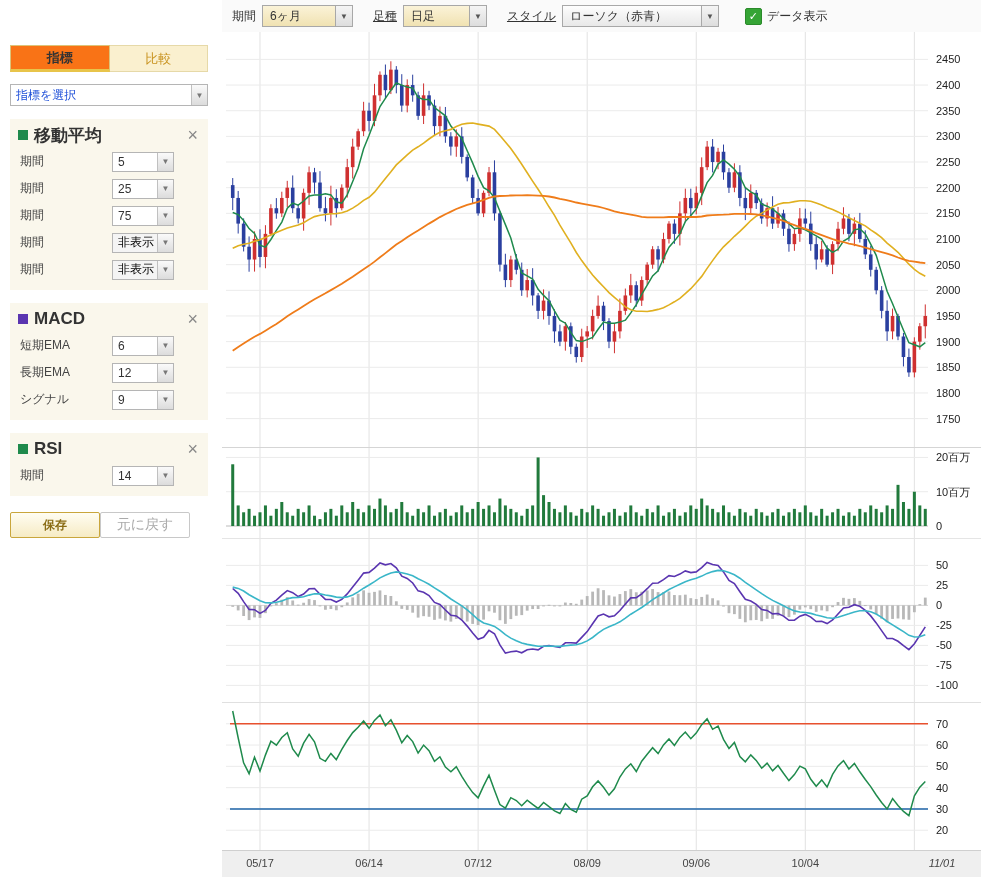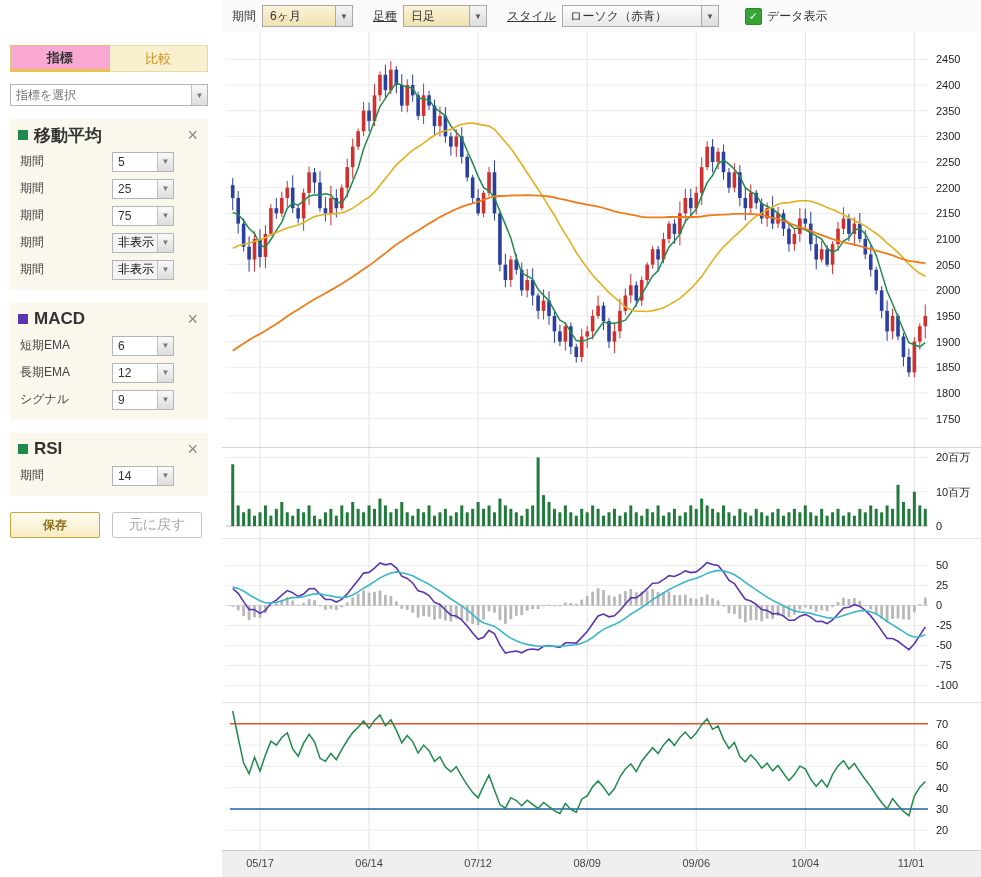--- a/index.html
+++ b/index.html
@@ -3,39 +3,39 @@
 <meta charset="utf-8">
 <style>
   html,body{margin:0;padding:0;background:#fff;}
   .app{position:relative;width:981px;height:877px;background:#fff;overflow:hidden;
        font-family:"Liberation Sans",sans-serif;color:#333;}
   
   .sidebar{position:absolute;left:0;top:0;width:222px;height:877px;box-sizing:border-box;
            padding:45px 14px 0 10px;background:#fff;}
   .tabs{display:flex;height:27px;}
   .tab{flex:1;display:flex;align-items:center;justify-content:center;font-size:13px;cursor:pointer;box-sizing:border-box;}
-  .tab.active{background:#f9a8d4;border:1px solid #dcc47a;border-bottom:3px solid #e8c44a;font-weight:bold;color:#333;text-align:right;}
+  .tab.active{background:#f97316;border:1px solid #dcc47a;border-bottom:3px solid #e8c44a;font-weight:bold;color:#333;text-align:right;}
   .tab:not(.active){background:#faf0cf;border:1px solid #e6d9a8;border-left:none;color:#c8921e;}
   .sel{display:flex;border:1px solid #b5b5b5;background:#fff;height:20px;align-items:stretch;font-size:12px;box-sizing:border-box;}
   .sel .v{flex:1;display:flex;align-items:center;padding:0 5px;white-space:nowrap;overflow:hidden;}
   .sel .arr{width:15px;display:flex;align-items:center;justify-content:center;font-size:8px;color:#777;
             border-left:1px solid #c0c0c0;background:linear-gradient(#fafafa,#dcdcdc);}
   .sel.big{width:100%;height:22px;margin-top:12px;}
-  .ph{color:#737373;}
+  .ph{color:#1d4ed8;}
   .sel.dim{background:#f4f4f4;}
   .sel.dim .v{color:#000000;}
   .iblock{background:#faf7ec;margin-top:13px;padding:3px 8px 7px 8px;}
   .ihead{display:flex;align-items:center;height:26px;}
   .sq{width:10px;height:10px;margin-right:6px;flex:none;}
   .iname{font-weight:bold;font-size:17px;color:#333;flex:1;}
   .close{color:#888;font-size:18px;line-height:1;cursor:pointer;padding:0 2px;}
   .irow{display:flex;align-items:center;height:27px;padding-left:2px;}
   .ilabel{width:92px;color:#444;font-size:12px;flex:none;}
   .irow .sel{width:62px;}
-  .btn-row{display:flex;gap:12px;margin-top:16px;}
+  .btn-row{display:flex;margin-top:16px;}
   .save{width:90px;height:26px;background:linear-gradient(#fffdf2,#f6ebc4);border:1px solid #c9a63c;
         color:#8a6c14;font-weight:bold;font-size:12px;border-radius:2px;cursor:pointer;}
   .reset{width:90px;height:26px;background:#fff;border:1px solid #c8c8c8;color:#aaa;font-size:14px;border-radius:2px;cursor:pointer;}
   
   .chart-area{position:absolute;left:222px;top:0;width:759px;height:877px;background:#fff;}
   .toolbar{position:absolute;left:0;top:0;width:759px;height:32px;display:flex;align-items:center;
            background:#fafafa;font-size:12px;box-sizing:border-box;padding-left:10px;}
   .tl{color:#333;margin-right:6px;}
   .sp{margin-left:20px;text-decoration:underline;}
   .dd{display:inline-flex;align-items:stretch;border:1px solid #a8a8a8;height:20px;font-size:12px;background:linear-gradient(#fdfdfd,#e8e8e8);cursor:pointer;gap:27px;}
@@ -808,17 +808,17 @@
           <polyline points="10.7,8.0 16.2,35.0 21.6,59.8 27.1,70.7 32.5,54.1 38.0,68.1 43.4,52.1 48.9,38.2 54.4,42.2 59.8,34.5 65.3,29.8 70.7,46.0 76.2,53.3 81.6,40.1 87.1,31.4 92.5,38.8 98.0,55.3 103.4,58.3 108.9,50.4 114.3,56.7 119.8,46.4 125.2,37.5 130.7,29.6 136.1,24.3 141.6,18.0 147.1,25.3 152.5,17.4 158.0,11.9 163.4,22.7 168.9,16.8 174.3,27.1 179.8,39.7 185.2,32.5 190.7,38.6 196.1,50.1 201.6,42.1 207.0,47.7 212.5,58.4 217.9,53.8 223.4,64.0 228.9,68.8 234.3,63.6 239.8,73.3 245.2,81.9 250.7,89.6 256.1,94.9 261.6,82.9 267.0,72.2 272.5,87.3 277.9,101.6 283.4,105.2 288.8,94.7 294.3,97.5 299.7,102.8 305.2,97.2 310.6,101.4 316.1,105.4 321.6,99.4 327.0,103.7 332.5,107.8 337.9,110.5 343.4,100.6 348.8,106.4 354.3,109.2 359.7,96.2 365.2,93.0 370.6,83.8 376.1,77.9 381.5,84.3 387.0,92.1 392.4,85.8 397.9,74.0 403.4,65.9 408.8,60.8 414.3,68.5 419.7,58.2 425.2,51.2 430.6,44.7 436.1,50.6 441.5,41.9 447.0,36.0 452.4,42.4 457.9,34.4 463.3,29.0 468.8,35.7 474.2,30.1 479.7,21.7 485.1,15.9 490.6,26.3 496.1,23.1 501.5,36.4 507.0,45.4 512.4,39.4 517.9,53.6 523.3,58.8 528.8,51.9 534.2,57.4 539.7,65.2 545.1,60.1 550.6,67.9 556.0,62.5 561.5,70.3 566.9,77.6 572.4,71.6 577.9,63.1 583.3,65.8 588.8,76.3 594.2,83.3 599.7,76.9 605.1,84.0 610.6,71.4 616.0,62.9 621.5,57.6 626.9,66.0 632.4,60.4 637.8,68.8 643.3,76.5 648.7,83.6 654.2,92.0 659.6,99.5 665.1,106.0 670.6,95.6 676.0,102.4 681.5,108.4 686.9,112.6 692.4,92.8 697.8,84.1 703.3,78.5" fill="none" stroke="#1f8a4c" stroke-width="1.5"></polyline>
         </svg>
       </div>
     <div id="xaxis">
         <span class="xlab" style="left: 37.9922px;">05/17</span>
         <span class="xlab" style="left: 147.055px;">06/14</span>
         <span class="xlab" style="left: 256.117px;">07/12</span>
         <span class="xlab" style="left: 365.18px;">08/09</span>
         <span class="xlab" style="left: 474.242px;">09/06</span>
         <span class="xlab" style="left: 583.305px;">10/04</span>
-        <span class="xlab" style="left: 689px;">11/01</span>
+        <span class="xlab" style="left: 720px; font-style: italic;">11/01</span>
       </div>
   </main>
 
 </div>
 
 </body></html>

